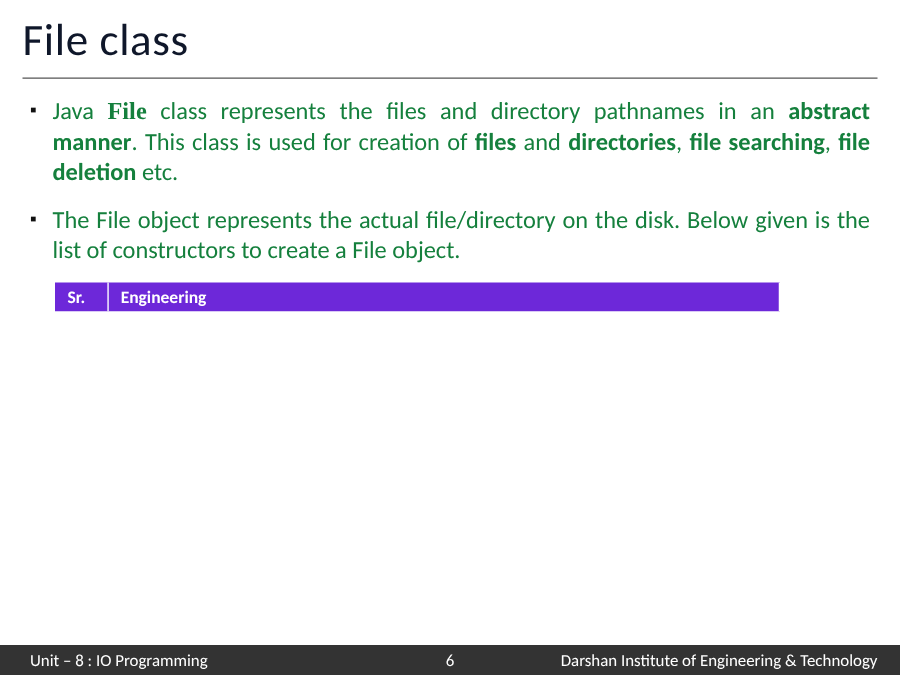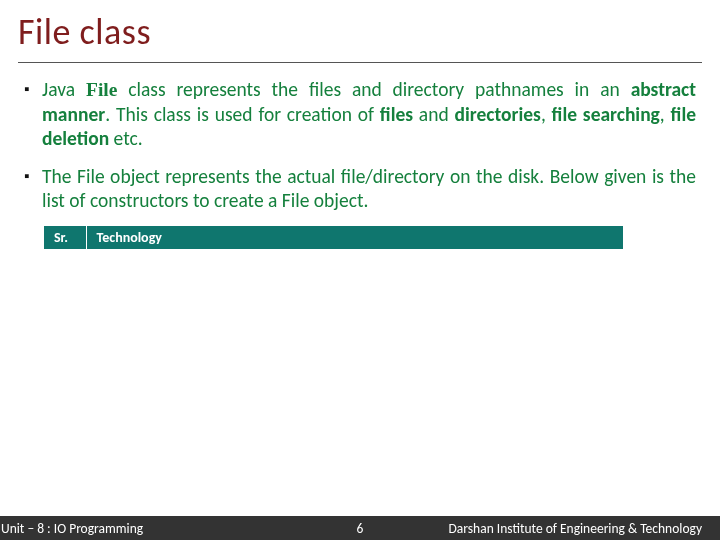--- a/index.html
+++ b/index.html
@@ -1,32 +1,32 @@
 <!DOCTYPE html>
 <html><head>
 <meta charset="utf-8">
 <style>
   * { margin: 0; padding: 0; box-sizing: border-box; }
   html, body { width: 720px; height: 540px; font-family: Calibri, Arial, sans-serif; background: #fff; overflow: hidden; }
   .slide { position: relative; width: 720px; height: 540px; }
   .title-area { padding: 10px 18px 4px 18px; }
-  .title { font-size: 36px; font-weight: 400; color: #7f1d1d; letter-spacing: 0.5px; }
+  .title { font-size: 36px; font-weight: 400; color: #0f172a; letter-spacing: 0.5px; }
   .title-rule { border: none; border-top: 1px solid #555; margin: 4px 18px 0 18px; }
   .body { padding: 14px 24px 0 24px; }
   .bullet { display: flex; margin-bottom: 14px; }
   .bullet-marker { flex: 0 0 18px; font-size: 15px; line-height: 24px; color: #111; }
   .bullet-text { flex: 1; font-size: 19.5px; line-height: 24px; color: #15803d; text-align: justify; }
   .bullet-text .b { font-weight: 700; }
   .serif-b { font-family: Georgia, 'Times New Roman', serif; font-weight: 700; }
   .table-wrap { margin: 10px 24px 0 44px; }
   table { border-collapse: collapse; width: 89%; }
-  th { background: #0f766e; color: #fff; font-weight: 700; font-size: 14px; text-align: left; padding: 3px 10px; border-right: 1px solid #fff; }
+  th { background: #6d28d9; color: #fff; font-weight: 700; font-size: 14px; text-align: left; padding: 3px 10px; border-right: 1px solid #fff; }
   th:first-child { width: 42px; }
   .footer { position: absolute; bottom: 0; left: 0; right: 0; height: 24px; background: #333333; display: flex; align-items: center; color: #fff; font-size: 13.5px; }
-  .footer-left { padding-left: 1px; flex: 0 0 auto; }
+  .footer-left { padding-left: 24px; flex: 0 0 auto; }
   .footer-mid { position: absolute; left: 50%; transform: translateX(-50%); }
   .footer-right { margin-left: auto; padding-right: 18px; }
 </style>
 </head>
 <body>
 
 <div class="slide">
   <div class="title-area">
     <div class="title">File class</div>
   </div>
@@ -41,21 +41,21 @@
           <div class="bullet-marker">▪</div>
           <div class="bullet-text"><span>The File object represents the actual file/directory on the disk. Below given is the list of constructors to create a File object.</span></div>
         </div>
       </div>
   </div>
   <div class="table-wrap">
     <table>
       <thead>
         <tr>
           <th>Sr.</th>
-          <th>Technology</th>
+          <th>Engineering</th>
         </tr>
       </thead>
     </table>
   </div>
   <div class="footer">
     <span class="footer-left">Unit – 8 : IO Programming</span>
     <span class="footer-mid">6</span>
     <span class="footer-right">Darshan Institute of Engineering &amp; Technology</span>
   </div>
 </div>

